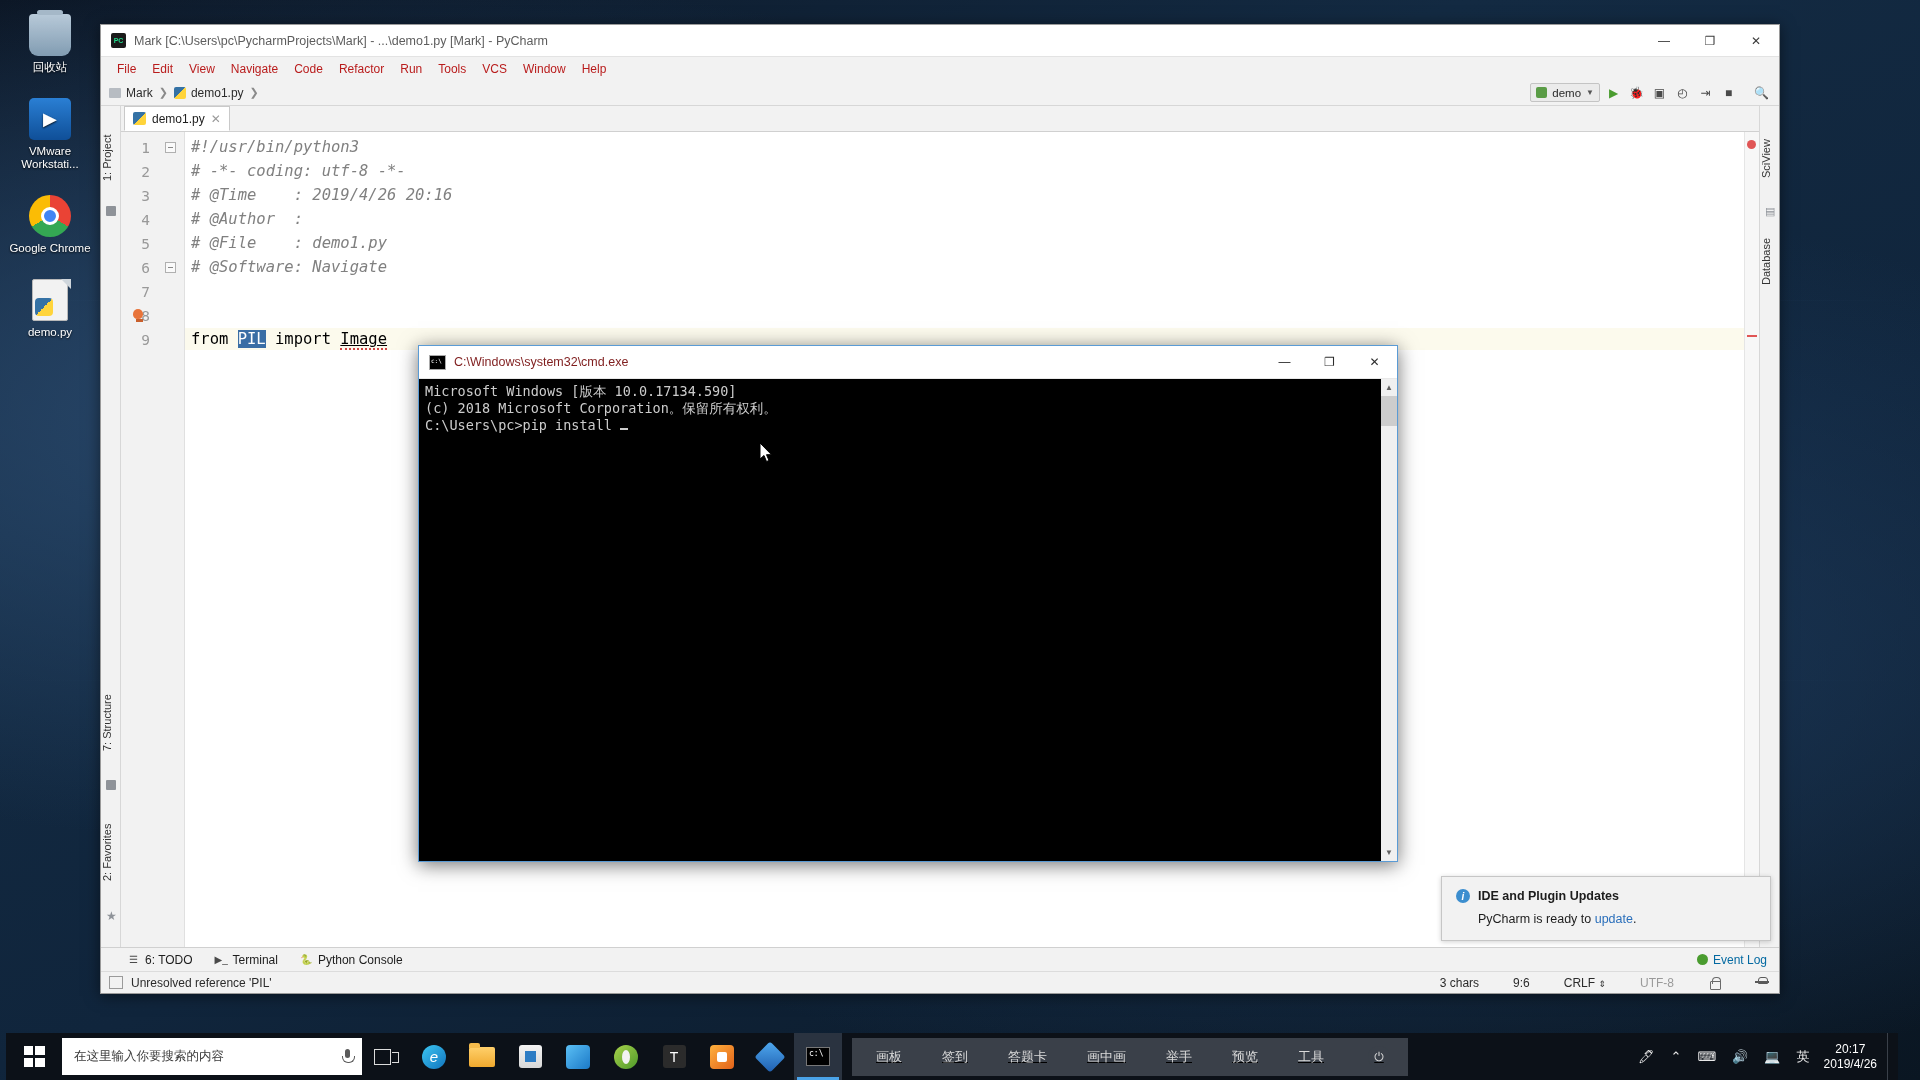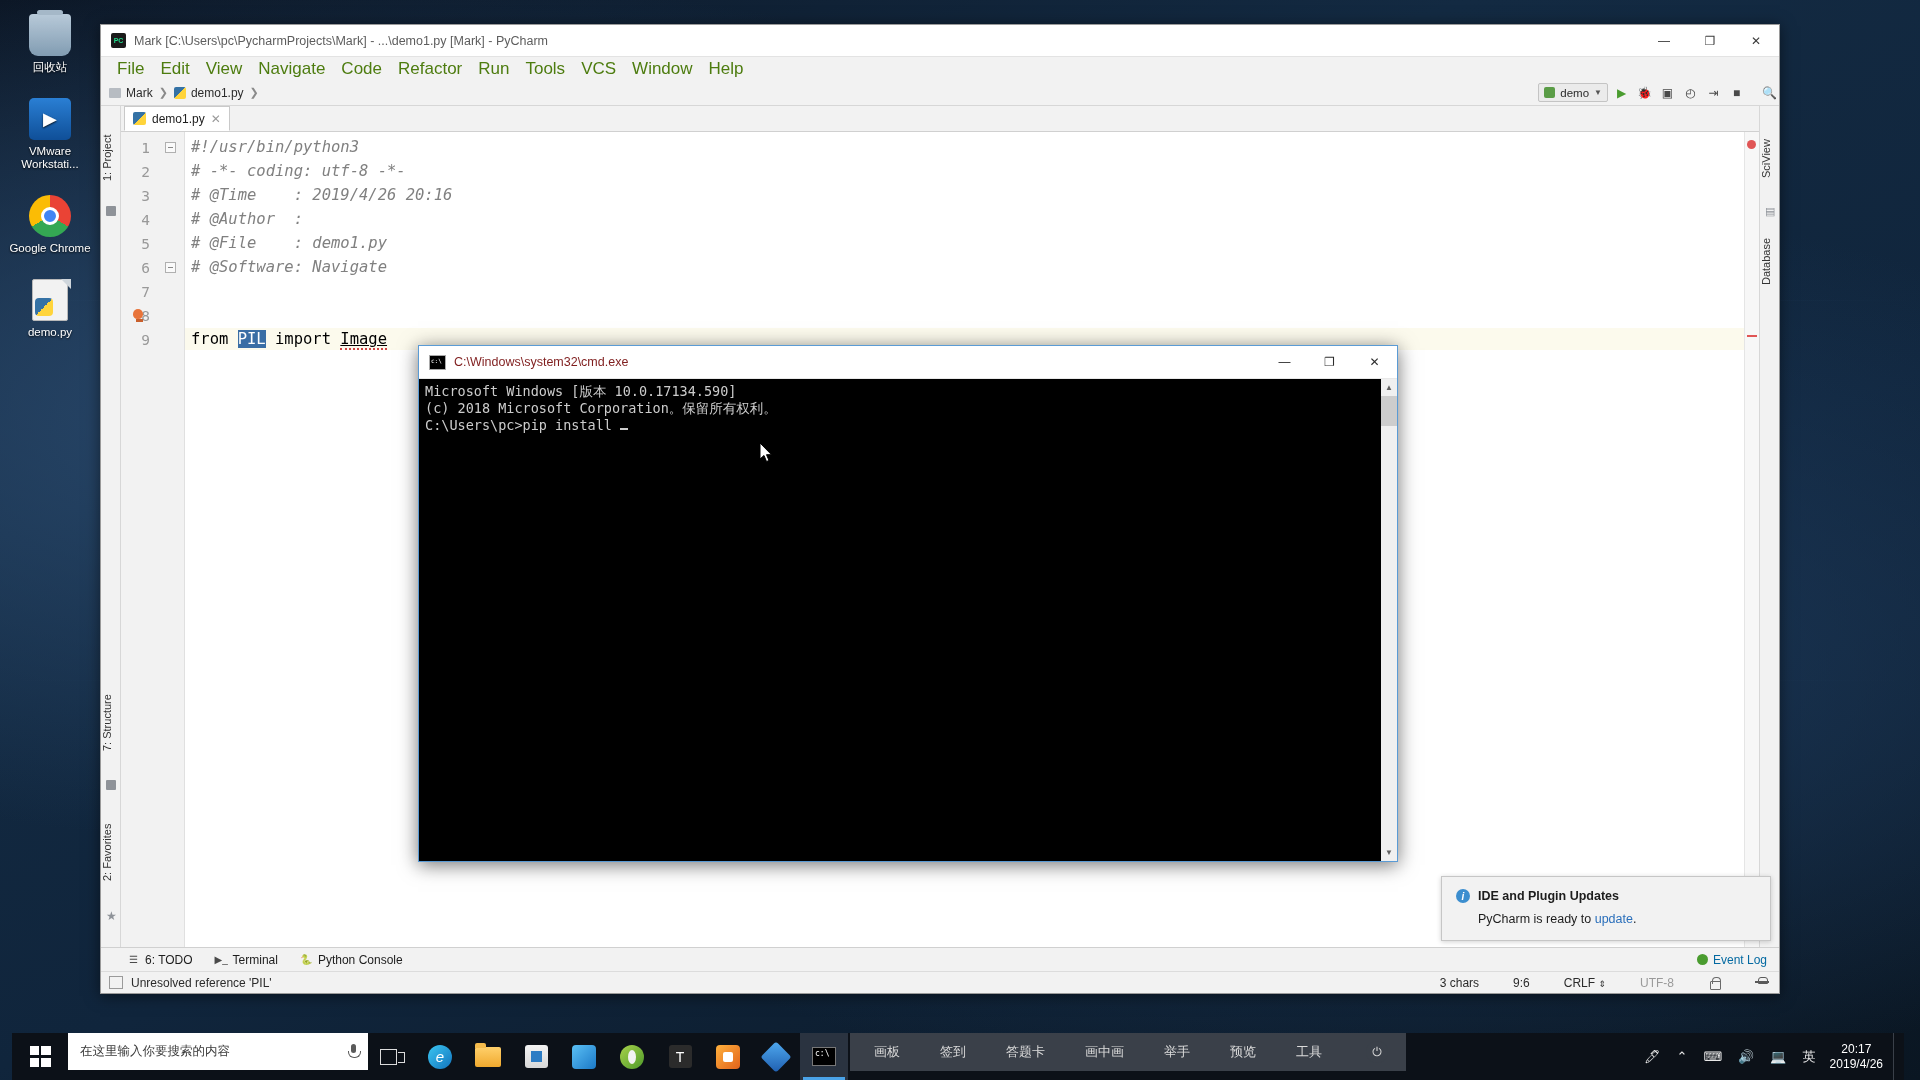--- a/index.html
+++ b/index.html
@@ -40,28 +40,28 @@
     display: flex; flex-direction: column;
   }
   .pc-titlebar { height: 32px; background:#ffffff; display:flex; align-items:center; padding-left:10px; border-bottom:1px solid #e3e3e3; }
   .pc-logo { width:15px; height:15px; background:#1a1a1a; border-radius:2px; position:relative; margin-right:8px; flex:none; }
   .pc-logo:after { content:"PC"; position:absolute; inset:0; color:#21d789; font-size:7px; font-weight:bold; display:flex; align-items:center; justify-content:center; }
   .pc-title { font-size:12.5px; color:#5d5d5d; }
   .pc-winbtns { margin-left:auto; display:flex; height:32px; }
   .pc-winbtn { width:46px; height:32px; display:flex; align-items:center; justify-content:center; font-size:12px; color:#3a3a3a; }
 
   .pc-menubar { height:23px; display:flex; align-items:center; padding-left:8px; background:#f2f2f2; }
-  .pc-menu { font-size:17px; color:#4d7c0f; padding:2px 8px; }
+  .pc-menu { font-size:12px; color:#b91c1c; padding:2px 8px; }
 
   .pc-toolbar { height:26px; display:flex; align-items:center; padding-left:8px; background:#f2f2f2; border-bottom:1px solid #d7d7d7; }
   .crumb { display:flex; align-items:center; font-size:12px; color:#2b2b2b; }
   .crumb .sep { color:#8a8a8a; margin:0 6px; font-size:11px; }
   .crumb .folder { width:12px; height:10px; background:#b7bcc2; border-radius:1px; margin-right:5px; }
   .crumb .pyico { width:12px; height:12px; background:linear-gradient(135deg,#3572A5 50%,#FFD43B 50%); border-radius:2px; margin-right:5px; }
-  .tb-right { margin-left:auto; display:flex; align-items:center; gap:4px; }
+  .tb-right { margin-left:auto; display:flex; align-items:center; padding-right:8px; gap:4px; }
   .runcfg { display:flex; align-items:center; gap:5px; background:#ebebeb; border:1px solid #c4c4c4; border-radius:2px; height:19px; padding:0 5px; font-size:11.5px; color:#2b2b2b; }
   .runcfg .dot { width:11px; height:11px; background:#5a9c46; border-radius:2px; }
   .tbicon { width:19px; height:19px; display:flex; align-items:center; justify-content:center; font-size:12px; color:#4a4a4a; }
   .tbicon.run { color:#4a9c2f; font-size:12px; }
   .tbicon.debug { color:#6a8fad; }
 
   .pc-body { flex:1; display:flex; min-height:0; }
 
   
   .leftstrip { width:20px; background:#f2f2f2; border-right:1px solid #d7d7d7; position:relative; flex:none; }
@@ -140,34 +140,34 @@
   .cmd-console { flex:1; padding:4px 6px; color:#cccccc; font-family:"DejaVu Sans Mono", monospace; font-size:13.5px; line-height:17px; white-space:pre; overflow:hidden; }
   .cmd-scroll { width:17px; background:#f0f0f0; border-left:1px solid #000; flex:none; display:flex; flex-direction:column; }
   .cs-arrow { height:17px; background:#f0f0f0; display:flex; align-items:center; justify-content:center; font-size:8px; color:#606060; flex:none; }
   .cs-track { flex:1; background:#f0f0f0; position:relative; }
   .cs-thumb { position:absolute; top:0; left:0; right:0; height:30px; background:#cdcdcd; }
   .cursor-block { display:inline-block; width:8px; height:2px; background:#ccc; vertical-align:baseline; }
 
   .mouse-cursor { position:absolute; left:760px; top:443px; width:13px; height:19px; z-index:50; }
 
   
-  .taskbar { position:absolute; left:12px; bottom:0; width:1892px; height:47px; background:#0c1118; display:flex; }
+  .taskbar { position:absolute; left:6px; bottom:0; width:1892px; height:47px; background:#0c1118; display:flex; align-items:center; }
   .tb-start { width:56px; height:47px; display:flex; align-items:center; justify-content:center; }
   .winlogo { width:21px; height:21px; display:grid; grid-template-columns:1fr 1fr; grid-template-rows:1fr 1fr; gap:2.5px; }
   .winlogo i { background:#fff; display:block; }
   .tb-search { width:300px; height:37px; background:#fff; display:flex; align-items:center; padding:0 8px 0 12px; }
   .tb-search .txt { font-size:12.5px; color:#3a3a3a; flex:1; }
   .tb-search .mic { width:13px; height:16px; position:relative; }
   .tb-search .mic:before { content:""; position:absolute; left:4px; top:0; width:5px; height:9px; border-radius:3px; background:#5a5a5a; }
   .tb-search .mic:after { content:""; position:absolute; left:1px; top:7px; width:11px; height:6px; border:1.5px solid #5a5a5a; border-top:none; border-radius:0 0 6px 6px; }
   .tb-items { display:flex; align-items:center; height:47px; }
   .tbitem { width:48px; height:47px; display:flex; align-items:center; justify-content:center; position:relative; }
   .tbitem.active { background:#2a3340; }
   .tbitem.active:after { content:""; position:absolute; left:3px; right:3px; bottom:0; height:3px; background:#4aa3e8; }
-  .tb-toolbar { margin-left:2px; height:38px; background:#3a4049; display:flex; align-items:center; padding:0 4px; }
+  .tb-toolbar { margin-left:10px; height:38px; background:#3a4049; display:flex; align-items:center; padding:0 4px;text-decoration:underline; }
   .tb-toolbar .it { font-size:13px; color:#dadada; padding:0 20px; }
   .tray { margin-left:auto; display:flex; align-items:center; height:47px; padding-right:4px; gap:0; }
   .tray .ti { padding:0 8px; font-size:13px; color:#e8e8e8; display:flex; align-items:center; justify-content:center; height:47px; }
   .clock { text-align:center; font-size:12px; color:#fff; line-height:15px; padding:0 10px 0 6px; }
   .showdesk { width:7px; height:47px; border-left:1px solid #3a4049; }
   .pwr-circle { width:22px; height:22px; border-radius:50%; background:#3a4049; display:flex; align-items:center; justify-content:center; color:#dadada; font-size:12px; }
 
   
   .g-edge { width:24px;height:24px;border-radius:50%;background:linear-gradient(135deg,#3bc6f2,#1274bd); position:relative;}
   .g-edge:after{content:"e";position:absolute;inset:0;color:#fff;font-size:15px;font-style:italic;display:flex;align-items:center;justify-content:center;}

